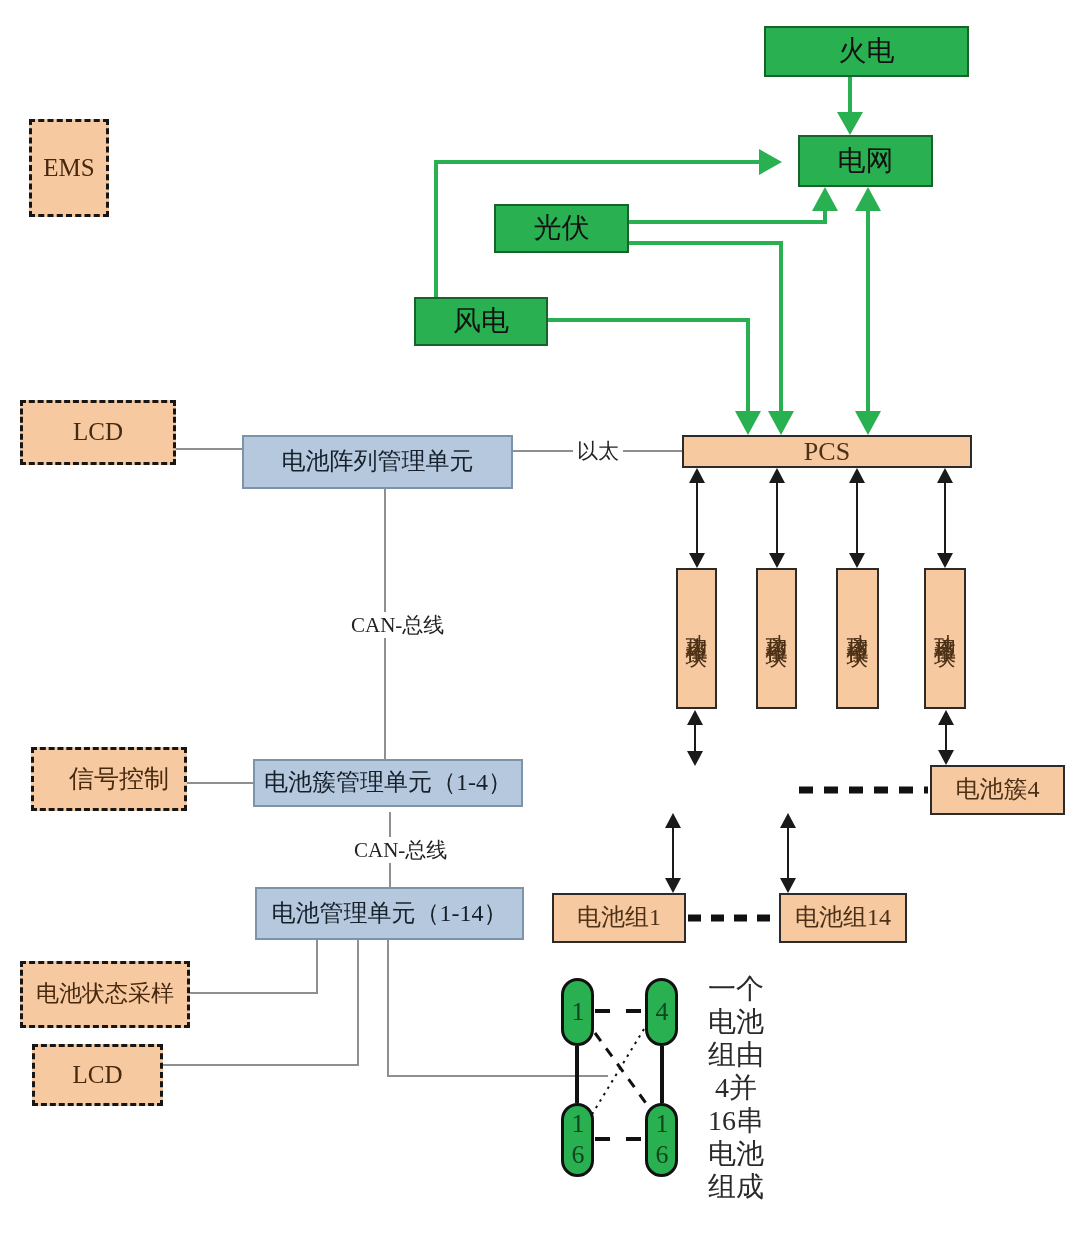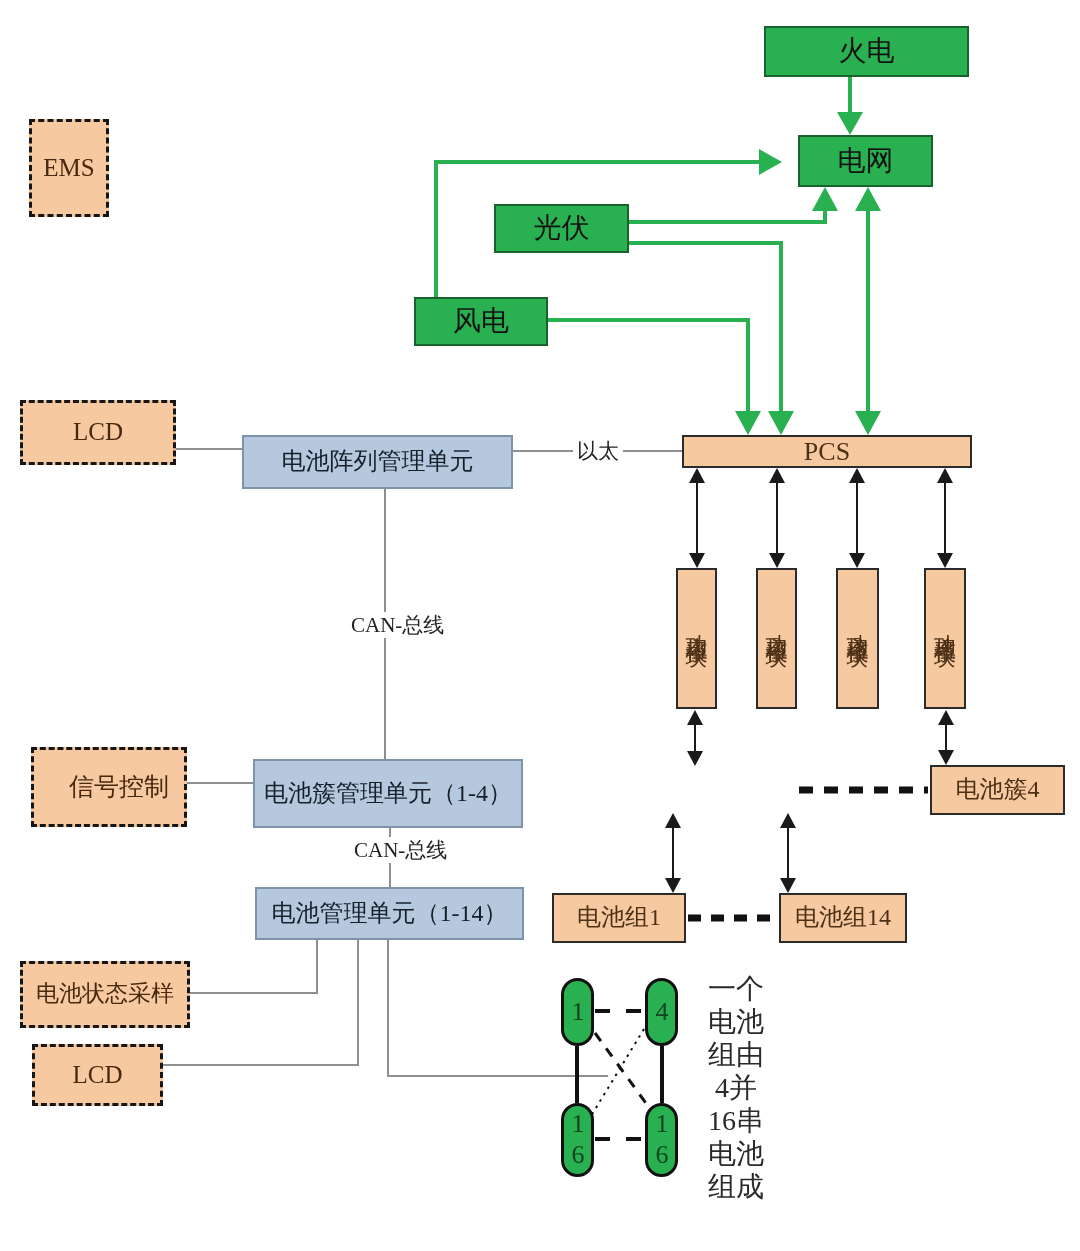--- a/index.html
+++ b/index.html
@@ -138,29 +138,29 @@
 
 
   <div class="box orange-box" style="left:930px;top:765px;width:135px;height:50px;">电池簇4</div>
 
   <div class="box orange-box" style="left:552px;top:893px;width:134px;height:50px;">电池组1</div>
 
   <div class="box orange-box" style="left:779px;top:893px;width:128px;height:50px;">电池组14</div>
 
   <div class="box blue-box" style="left:242px;top:435px;width:271px;height:54px;">电池阵列管理单元</div>
 
-  <div class="box blue-box" style="left:253px;top:759px;width:270px;height:69px;">电池簇管理单元（1-4）</div>
+  <div class="box blue-box" style="left:253px;top:759px;width:270px;height:48px;">电池簇管理单元（1-4）</div>
 
   <div class="box blue-box" style="left:255px;top:887px;width:269px;height:53px;">电池管理单元（1-14）</div>
 
   <div class="box dashed-box" style="left:29px;top:119px;width:80px;height:98px;">EMS</div>
 
   <div class="box dashed-box" style="left:20px;top:400px;width:156px;height:65px;">LCD</div>
 
-  <div class="box dashed-box" style="left:31px;top:747px;width:156px;height:80px;padding-left:20px;">信号控制</div>
+  <div class="box dashed-box" style="left:31px;top:747px;width:156px;height:64px;padding-left:20px;">信号控制</div>
 
   <div class="box dashed-box" style="left:20px;top:961px;width:170px;height:67px;font-size:23px;">电池状态采样</div>
 
   <div class="box dashed-box" style="left:32px;top:1044px;width:131px;height:62px;">LCD</div>
 
   <div class="wire-label" style="left:573px;top:438px;height:26px;">以太</div>
 
   <div class="wire-label" style="left:347px;top:612px;height:26px;">CAN-总线</div>
 
   <div class="wire-label" style="left:350px;top:837px;height:26px;">CAN-总线</div>

